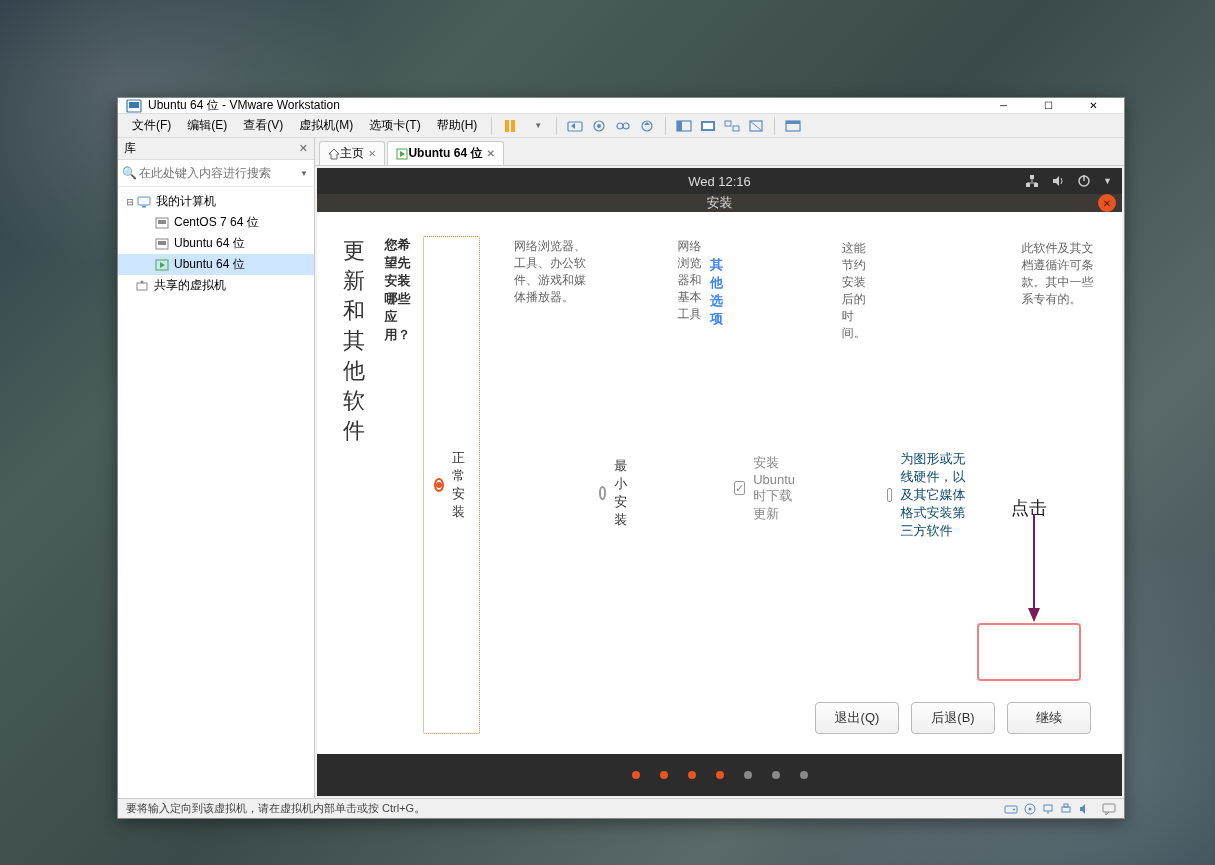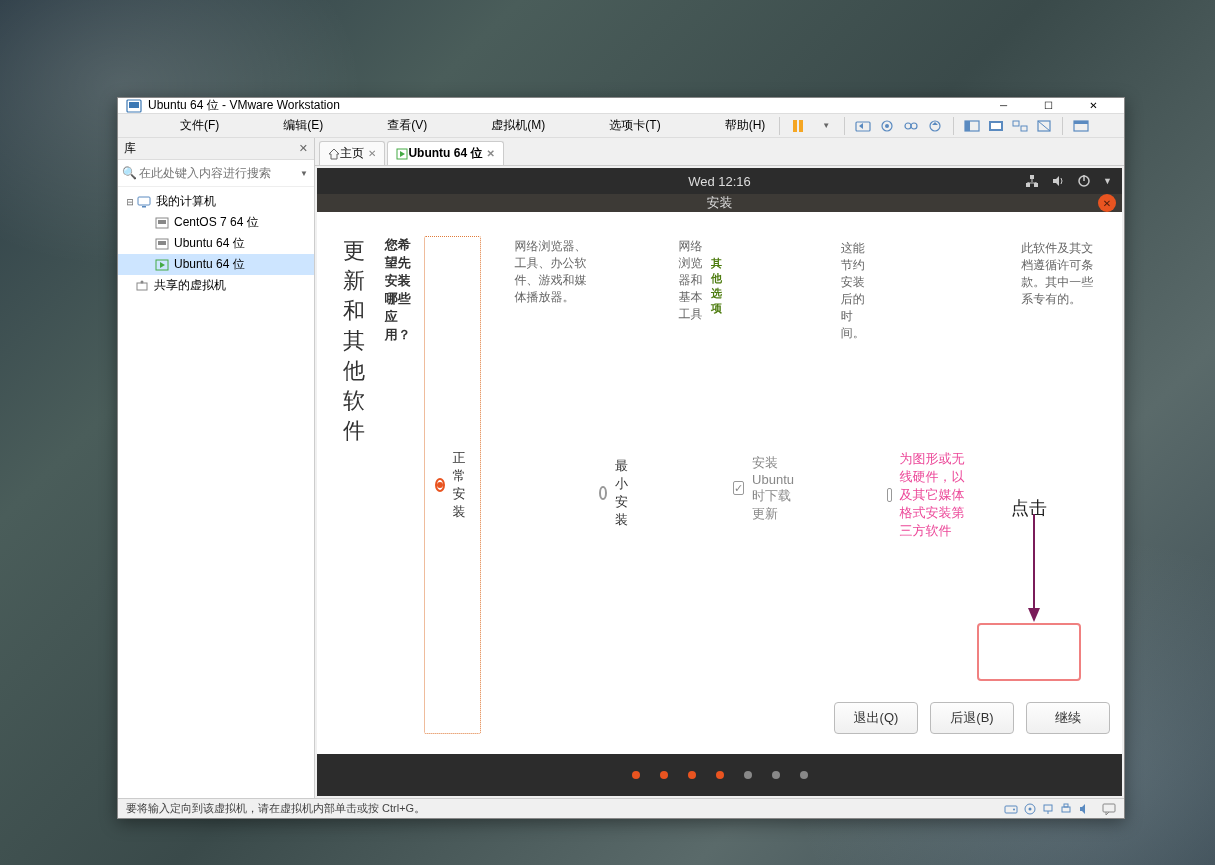--- a/index.html
+++ b/index.html
@@ -9,21 +9,21 @@
     radial-gradient(ellipse 500px 400px at 90% 90%, rgba(180,200,220,0.2), transparent 60%),
     radial-gradient(ellipse 300px 500px at 50% 50%, rgba(100,130,120,0.3), transparent 70%);
   }
   .vmware-window { position: absolute; left: 117px; top: 97px; width: 1008px; height: 722px; background: #f0f0f0; border: 1px solid #888; box-shadow: 0 4px 16px rgba(0,0,0,0.4); display: flex; flex-direction: column; }
   .titlebar { height: 16px; background: #fff; display: flex; align-items: center; padding: 0 8px; border-bottom: 1px solid #ddd; }
   .titlebar-icon { width: 16px; height: 16px; margin-right: 6px; }
   .titlebar-text { font-size: 12px; flex: 1; }
   .win-controls { display: flex; }
   .win-btn { width: 45px; height: 28px; display: flex; align-items: center; justify-content: center; cursor: pointer; font-size: 10px; }
   .menubar { height: 24px; background: #f0f0f0; display: flex; align-items: center; padding: 0 6px; border-bottom: 1px solid #ddd; font-size: 12px; }
-  .menu-item { padding: 2px 8px; cursor: pointer; margin-left: 48px; }
+  .menu-item { padding: 2px 8px; cursor: pointer; }
   .toolbar-sep { width: 1px; height: 18px; background: #ccc; margin: 0 6px; }
   .toolbar-btn { width: 24px; height: 22px; display: flex; align-items: center; justify-content: center; cursor: pointer; border-radius: 2px; }
   .play-btn { width: 28px; height: 22px; display: flex; align-items: center; justify-content: center; }
   .body-area { flex: 1; display: flex; overflow: hidden; }
   .sidebar { width: 197px; background: #fff; border-right: 1px solid #ccc; display: flex; flex-direction: column; }
   .sidebar-header { height: 22px; background: #f0f0f0; display: flex; align-items: center; justify-content: space-between; padding: 0 6px; font-size: 12px; border-bottom: 1px solid #ddd; }
   .close-x { cursor: pointer; font-size: 11px; color: #666; }
   .search-row { padding: 4px; border-bottom: 1px solid #eee; display: flex; align-items: center; }
   .search-icon { width: 16px; color: #888; font-size: 12px; text-align: center; }
   .search-input { flex: 1; border: none; font-size: 12px; padding: 2px; outline: none; }
@@ -48,28 +48,28 @@
   .installer-body { flex: 1; background: #fff; display: flex; flex-direction: row; padding: 24px 26px 14px; position: relative; }
   .installer-h1 { font-size: 22px; color: #333; font-weight: normal; margin-bottom: 60px; }
   .installer-q { font-size: 13px; color: #333; font-weight: bold; margin-bottom: 4px; }
   .radio-group { border: 1px dotted #e07b3a; border-radius: 2px; padding: 6px 10px; margin-bottom: 6px; display: flex; align-items: center; gap: 8px; }
   .radio-plain { padding: 6px 10px; display: flex; align-items: center; gap: 8px; margin-top: 10px; }
   .radio-dot { width: 14px; height: 14px; border: 2px solid #e95420; border-radius: 50%; display: flex; align-items: center; justify-content: center; }
   .radio-dot.checked::after { content: ""; width: 6px; height: 6px; background: #e95420; border-radius: 50%; }
   .radio-dot.unchecked { border-color: #999; }
   .radio-label { font-size: 13px; color: #333; }
   .radio-desc { font-size: 12px; color: #666; padding-left: 34px; margin-top: 2px; }
-  .section-h { font-size: 11px; font-weight: bold; color: #4d7c0f; margin-top: 20px; margin-bottom: 12px; }
+  .section-h { font-size: 13px; font-weight: bold; color: #3b82f6; margin-top: 20px; margin-bottom: 12px; }
   .check-row { display: flex; align-items: center; gap: 8px; padding: 4px 10px; }
   .checkbox { width: 14px; height: 14px; border: 1px solid #999; border-radius: 2px; display: flex; align-items: center; justify-content: center; font-size: 11px; }
   .checkbox.checked { color: #888; }
   .check-label { font-size: 13px; color: #888; }
-  .check-label.dark { color: #ec4899; }
+  .check-label.dark { color: #0c4a6e; }
   .check-desc { font-size: 12px; color: #666; padding-left: 34px; margin-top: 4px; }
-  .installer-buttons { position: absolute; bottom: 20px; right: 12px; display: flex; gap: 12px; }
+  .installer-buttons { position: absolute; bottom: 20px; right: 31px; display: flex; gap: 12px; }
   .inst-btn { min-width: 84px; height: 32px; background: linear-gradient(#fdfdfd,#f0f0f0); border: 1px solid #bbb; border-radius: 4px; font-size: 13px; color: #333; cursor: pointer; display: flex; align-items: center; justify-content: center; }
   .highlight-box { position: absolute; border: 2px solid #f08080; border-radius: 4px; pointer-events: none; }
   .annot-label { position: absolute; font-family: "KaiTi","STKaiti",serif; font-size: 18px; color: #222; }
   .annot-arrow { position: absolute; }
   .progress-dots { height: 42px; background: #2c2c2c; display: flex; align-items: center; justify-content: center; gap: 20px; }
   .dot { width: 8px; height: 8px; border-radius: 50%; }
   .dot.done { background: #e95420; }
   .dot.pending { background: #888; }
   .statusbar { height: 20px; background: #f0f0f0; border-top: 1px solid #ccc; display: flex; align-items: center; padding: 0 8px; font-size: 11px; color: #444; }
   .status-icons { margin-left: auto; display: flex; gap: 6px; color: #5a8ac0; }

